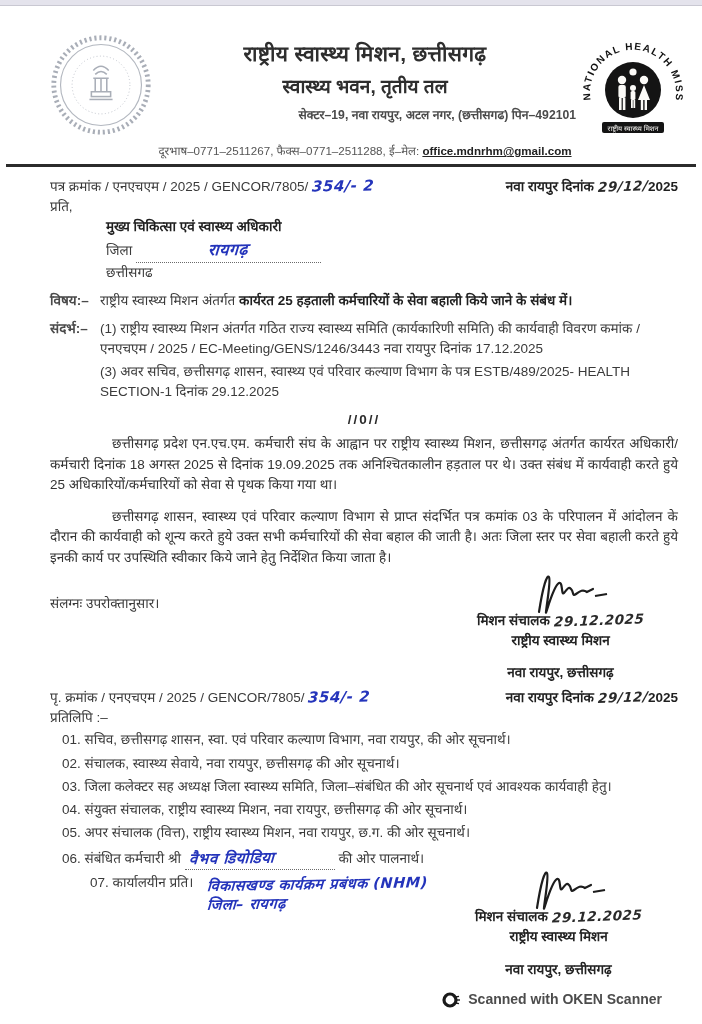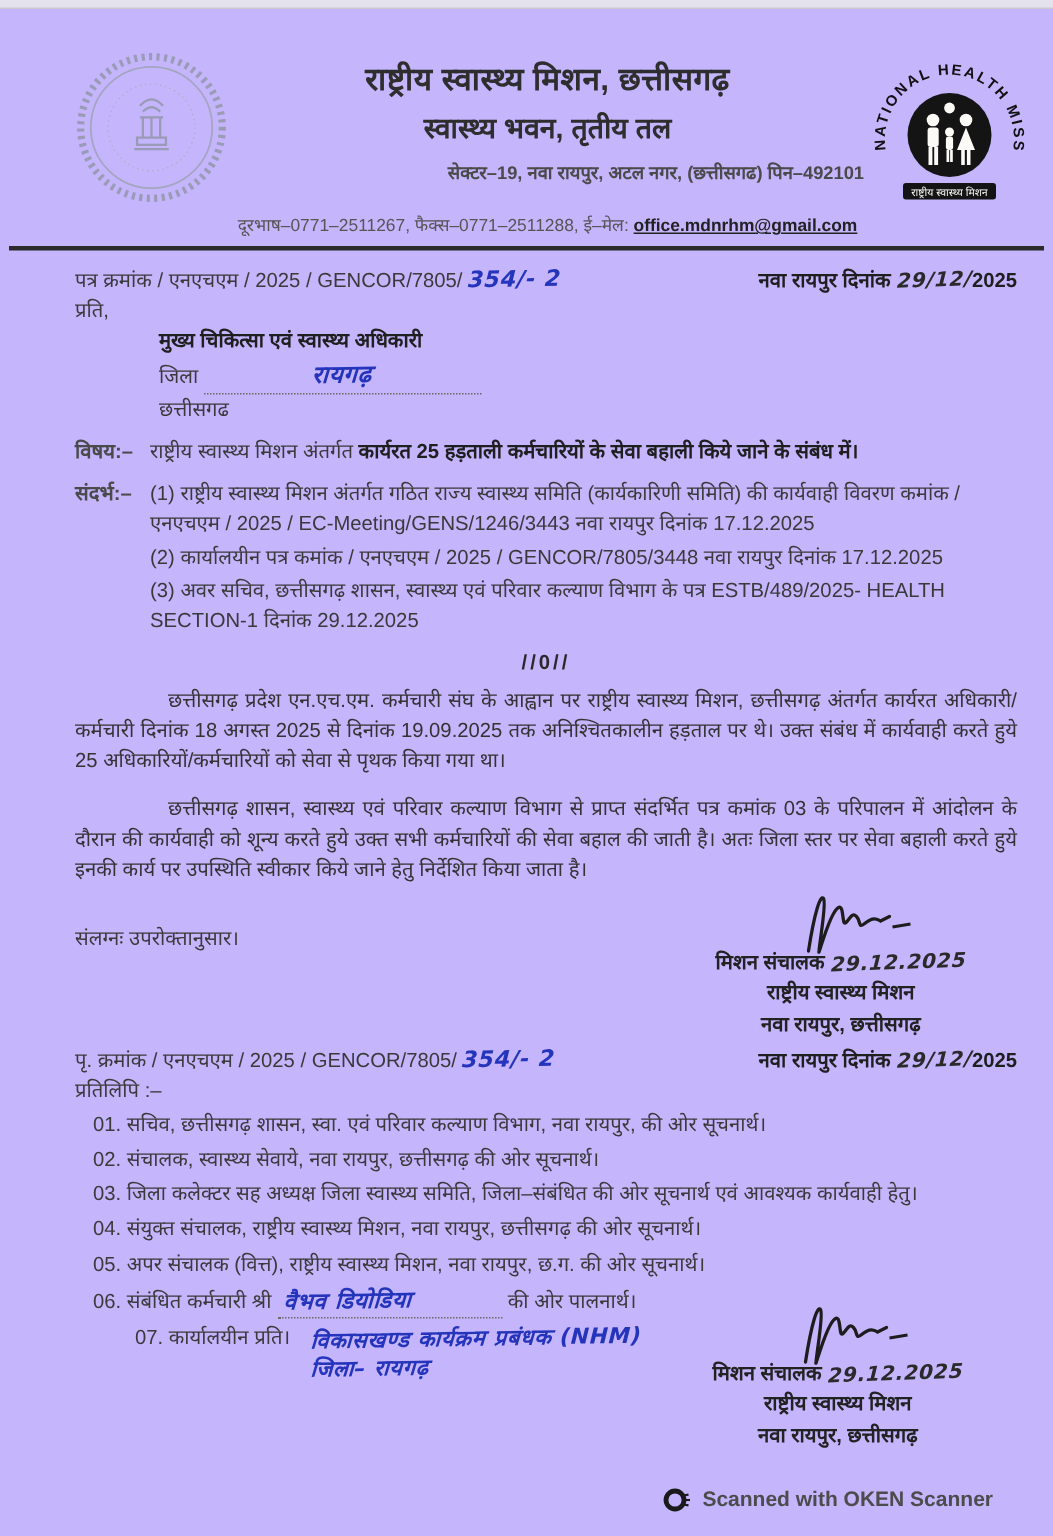--- a/index.html
+++ b/index.html
@@ -1,19 +1,19 @@
 <!DOCTYPE html>
 <html><head>
 <meta charset="utf-8">
 <style>
   * { margin:0; padding:0; box-sizing:border-box; }
   body { background:#d8d8dc; font-family:"Liberation Sans","DejaVu Sans",sans-serif; }
   .page{
     position:relative; width:702px; height:1024px; margin:0 auto;
-    background:#c4b5fd; color:#3a3a3a; overflow:hidden;
+    background:#ffffff; color:#3a3a3a; overflow:hidden;
     font-size:13.5px; line-height:1.5;
   }
   .scan-edge{ height:6px; background:#e4e3ec; border-bottom:1px solid #c9c8d2; }
 
   
   .letterhead{ display:flex; align-items:flex-start; padding:26px 14px 2px 48px; }
   .seal{ width:106px; height:106px; flex:0 0 auto; opacity:.75; }
   .head-center{ flex:1; text-align:center; padding-top:6px; }
   .org-name{ font-size:21px; font-weight:bold; color:#2e2e2e; letter-spacing:.3px; }
   .org-line2{ font-size:19px; font-weight:bold; color:#2e2e2e; margin-top:3px; }
@@ -53,21 +53,21 @@
   .sep{ text-align:center; font-weight:bold; letter-spacing:2px; margin-top:6px; color:#2a2a2a; }
   .para{ text-align:justify; text-indent:62px; margin-top:4px; color:#333; }
   .para.second{ margin-top:12px; }
   .enclose-row{ display:flex; justify-content:space-between; margin-top:4px; }
   .enclose-left{ padding-top:22px; }
 
   .sig-block{ text-align:center; width:235px; }
   .sig-scribble{ display:block; margin:0 auto -6px 90px; }
   .sig-title-line{ font-weight:bold; color:#222; white-space:nowrap; }
   .sig-org{ font-weight:bold; color:#222; }
-  .sig-place{ font-weight:bold; color:#222; }
+  .sig-place{ font-weight:bold; color:#222;margin-top:12px; }
 
   .copy-items{ margin-left:12px; margin-top:2px; }
   .copy-item{ padding-left:28px; text-indent:-28px; margin-bottom:3px; max-width:590px; }
   .item6 .dotted-line{ min-width:150px; }
   .item7-row{ display:flex; align-items:flex-start; gap:14px; }
   .item7-hw{ line-height:1.35; margin-top:2px; }
 
   .sig2-wrap{ position:absolute; right:26px; top:868px; }
 
   .footer{ position:absolute; right:40px; bottom:14px; display:flex; align-items:center; gap:8px; }
@@ -169,21 +169,20 @@
       <div class="lbl">विषय:–</div>
       <div class="txt">
         <span>राष्ट्रीय स्वास्थ्य मिशन अंतर्गत </span><span class="bold">कार्यरत 25 हड़ताली कर्मचारियों के सेवा बहाली किये जाने के संबंध में।</span>
       </div>
     </div>
 
     <div class="hang">
       <div class="lbl">संदर्भ:–</div>
       <div class="txt">
         <div class="ref-item">(1) राष्ट्रीय स्वास्थ्य मिशन अंतर्गत गठित राज्य स्वास्थ्य समिति (कार्यकारिणी समिति) की कार्यवाही विवरण कमांक / एनएचएम / 2025 / EC-Meeting/GENS/1246/3443 नवा रायपुर दिनांक 17.12.2025</div>
-        <div class="ref-item">(2) कार्यालयीन पत्र कमांक / एनएचएम / 2025 / GENCOR/7805/3448 नवा रायपुर दिनांक 17.12.2025</div>
         <div class="ref-item">(3) अवर सचिव, छत्तीसगढ़ शासन, स्वास्थ्य एवं परिवार कल्याण विभाग के पत्र ESTB/489/2025- HEALTH SECTION-1 दिनांक 29.12.2025</div>
       </div>
     </div>
 
     <div class="sep">//0//</div>
     <p class="para">छत्तीसगढ़ प्रदेश एन.एच.एम. कर्मचारी संघ के आह्वान पर राष्ट्रीय स्वास्थ्य मिशन, छत्तीसगढ़ अंतर्गत कार्यरत अधिकारी/कर्मचारी दिनांक 18 अगस्त 2025 से दिनांक 19.09.2025 तक अनिश्चितकालीन हड़ताल पर थे। उक्त संबंध में कार्यवाही करते हुये 25 अधिकारियों/कर्मचारियों को सेवा से पृथक किया गया था।</p>
     <p class="para second">छत्तीसगढ़ शासन, स्वास्थ्य एवं परिवार कल्याण विभाग से प्राप्त संदर्भित पत्र कमांक 03 के परिपालन में आंदोलन के दौरान की कार्यवाही को शून्य करते हुये उक्त सभी कर्मचारियों की सेवा बहाल की जाती है। अतः जिला स्तर पर सेवा बहाली करते हुये इनकी कार्य पर उपस्थिति स्वीकार किये जाने हेतु निर्देशित किया जाता है।</p>
 
     <div class="enclose-row">
       <div class="enclose-left">संलग्नः उपरोक्तानुसार।</div>

